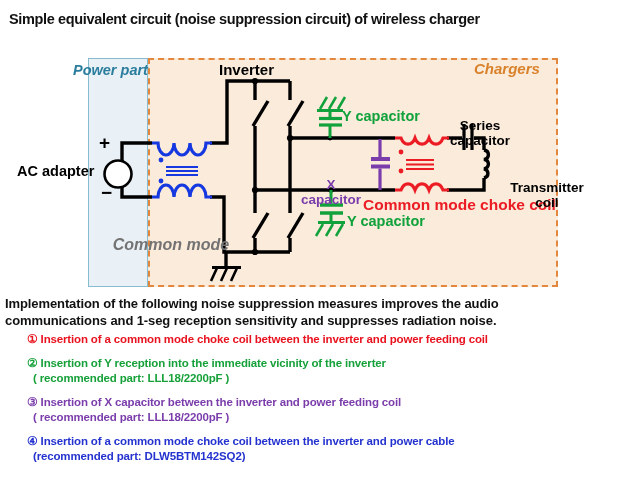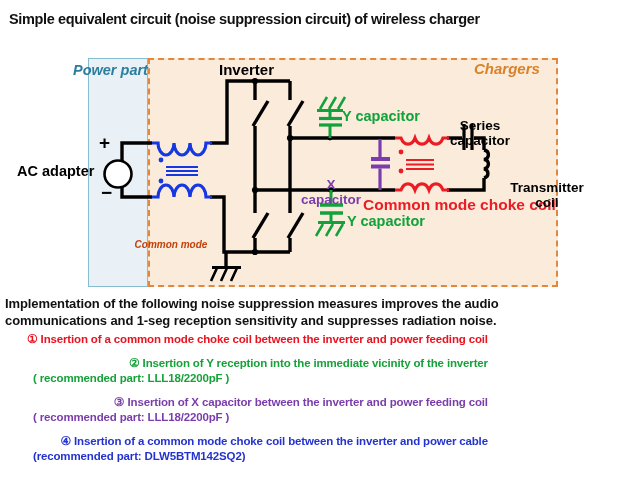--- a/index.html
+++ b/index.html
@@ -15,31 +15,31 @@
   #box-chargers{position:absolute;left:148px;top:58px;width:410px;height:229px;
              background:#faebdb;border:2px dashed #e2873b;box-sizing:border-box;}
   #circuit-svg{position:absolute;left:0;top:0;z-index:5;}
   .lbl{z-index:6;}
   #lbl-power{left:73px;top:63px;font-size:14.5px;color:#2b7d9e;}
   #lbl-inverter{left:219px;top:62px;font-size:15px;color:#000;}
   #lbl-chargers{left:474px;top:61px;font-size:15px;color:#d9822b;}
   #lbl-acadapter{left:17px;top:164px;font-size:14.5px;color:#000;}
   #lbl-plus{left:99px;top:133px;font-size:19px;color:#000;}
   #lbl-minus{left:101px;top:183px;font-size:19px;color:#000;}
-  #lbl-bluechoke{left:111px;top:204px;width:120px;font-size:10px;line-height:15px;color:#c2410c;}
+  #lbl-bluechoke{left:111px;top:204px;width:120px;font-size:16px;line-height:15px;color:#737373;}
   #lbl-ycap-top{left:342px;top:109px;font-size:14.5px;color:#12a23c;}
   #lbl-ycap-bot{left:347px;top:214px;font-size:14.5px;color:#12a23c;}
   #lbl-xcap{left:291px;top:145px;width:80px;font-size:13.5px;line-height:14.5px;color:#7a3dab;}
   #lbl-redchoke{left:363px;top:197px;font-size:15.5px;color:#ec1c24;}
   #lbl-seriescap{left:428px;top:86px;width:104px;font-size:13.5px;line-height:14.5px;color:#000;}
   #lbl-transmitter{left:495px;top:148px;width:104px;font-size:13.5px;line-height:14.5px;color:#000;}
   #desc{left:5px;top:296px;font-size:13px;line-height:16.5px;color:#111;letter-spacing:-0.1px;}
   #measures{position:absolute;left:27px;top:332px;z-index:6;}
   .measure{margin-bottom:9px;font-weight:bold;font-size:11.5px;line-height:15px;letter-spacing:-0.15px;}
-  .measure .line1{white-space:nowrap;text-align:right;}
+  .measure .line1{white-space:nowrap;}
   .measure .line2{white-space:nowrap;padding-left:6px;}
   .mnum{font-size:12px;margin-right:3px;}
 </style>
 </head>
 <body>
 
 <div id="page">
 
   <div id="title" class="abs b">Simple equivalent circuit (noise suppression circuit) of wireless charger</div>
 

